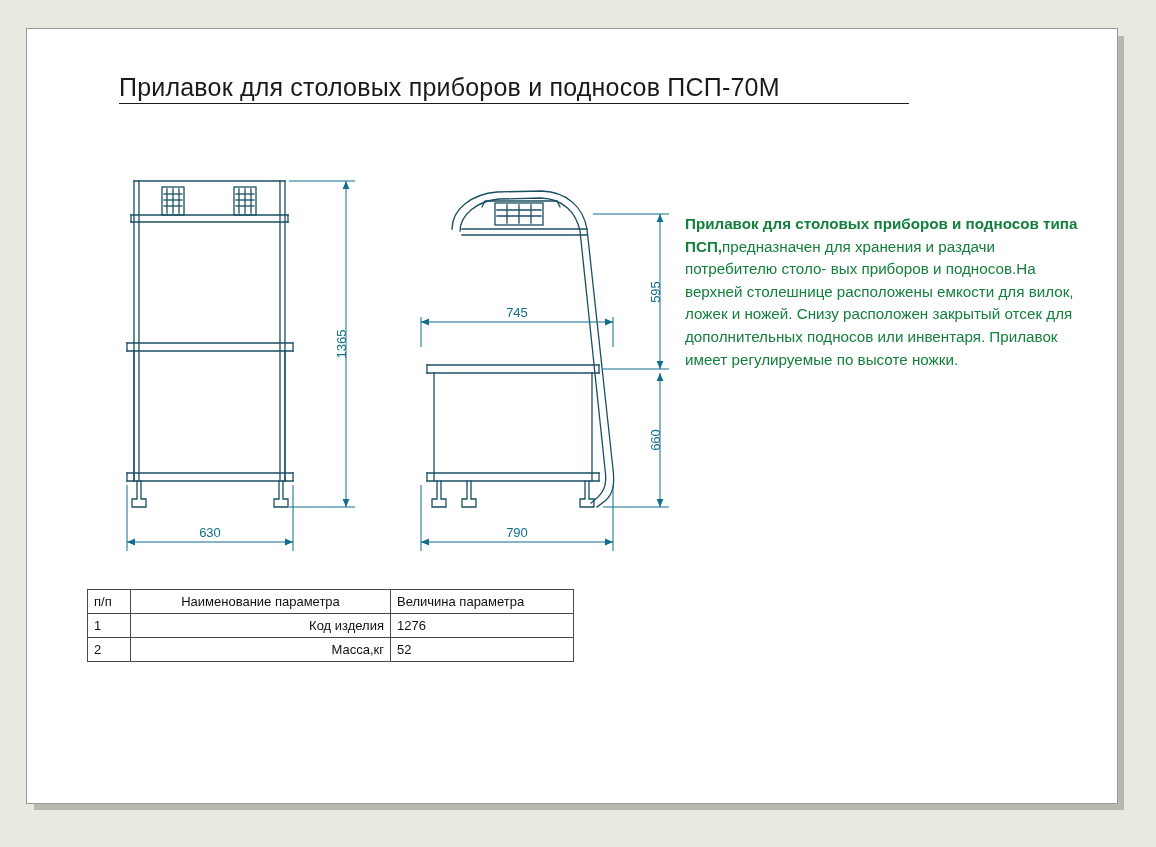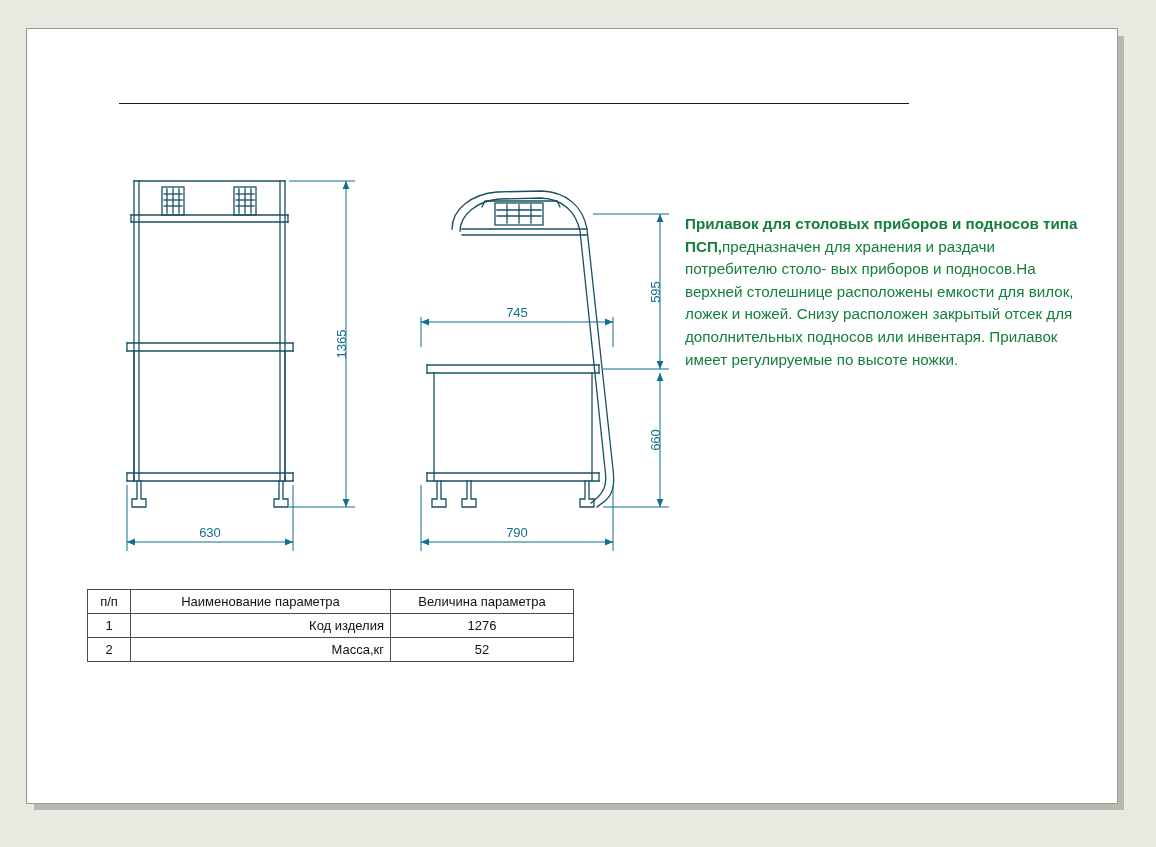--- a/index.html
+++ b/index.html
@@ -87,34 +87,35 @@
     border-collapse: collapse;
     font-size: 13px;
     color: #111;
   }
   #param-table td {
     border: 1px solid #4a4a4a;
     height: 23px;
     padding: 0 6px;
     vertical-align: middle;
   }
-  #param-table .c-np { width: 30px; text-align: center; }
+  #param-table .c-np { width: 30px; text-align: left; }
   #param-table .c-name { width: 245px; }
-  #param-table .c-val { width: 170px; text-align: center; }
+  #param-table .c-val { width: 170px; text-align: left; }
   #param-table thead td { text-align: center; }
   #param-table thead .c-name { text-align: center; }
   #param-table tbody .c-name { text-align: right; padding-left: 8px; }
 </style>
 </head>
 <body>
 
 <div id="page">
   <div id="sheet-shadow"></div>
   <div id="sheet">
 
+    <div id="title">Прилавок для столовых приборов и подносов ПСП-70М</div>
     <div id="title-underline"></div>
 
     <svg id="drawing" viewBox="0 0 1090 774" xmlns="http://www.w3.org/2000/svg">
       <g stroke="#1a4f63" stroke-width="1.3" fill="none" stroke-linecap="square">
 
         <line x1="107" y1="152" x2="107" y2="452"></line>
         <line x1="112" y1="152" x2="112" y2="452"></line>
 
         <line x1="253" y1="152" x2="253" y2="452"></line>
         <line x1="258" y1="152" x2="258" y2="452"></line>

